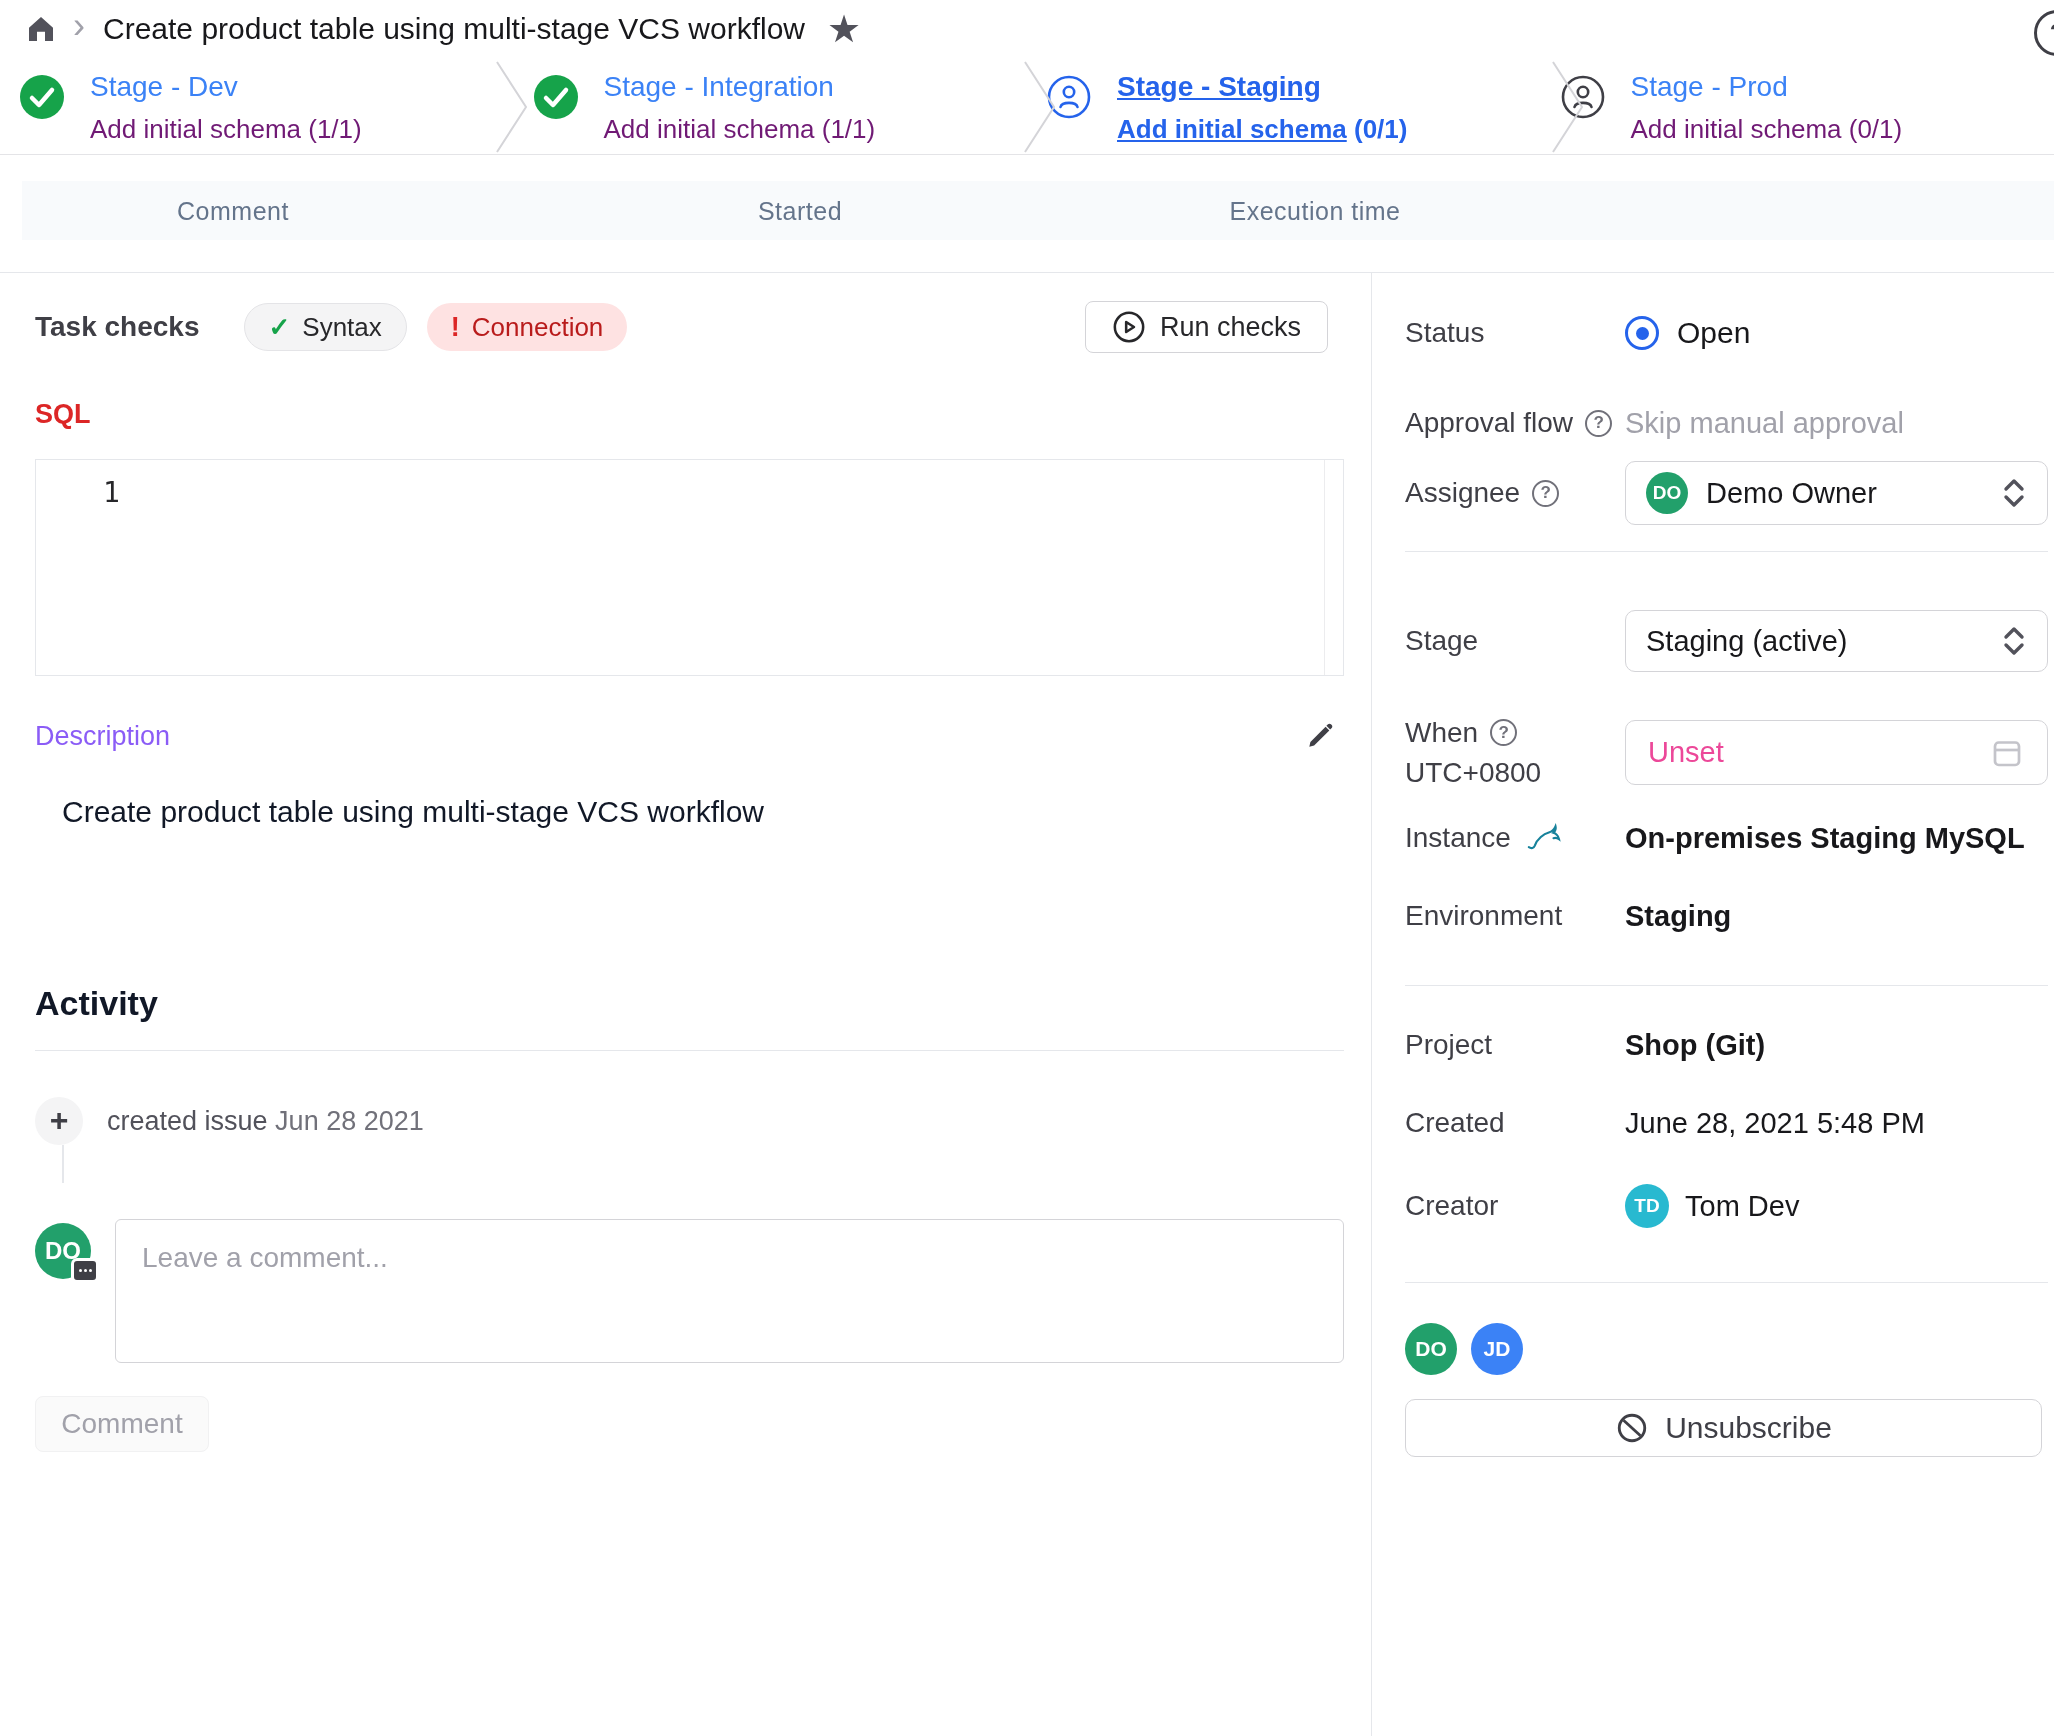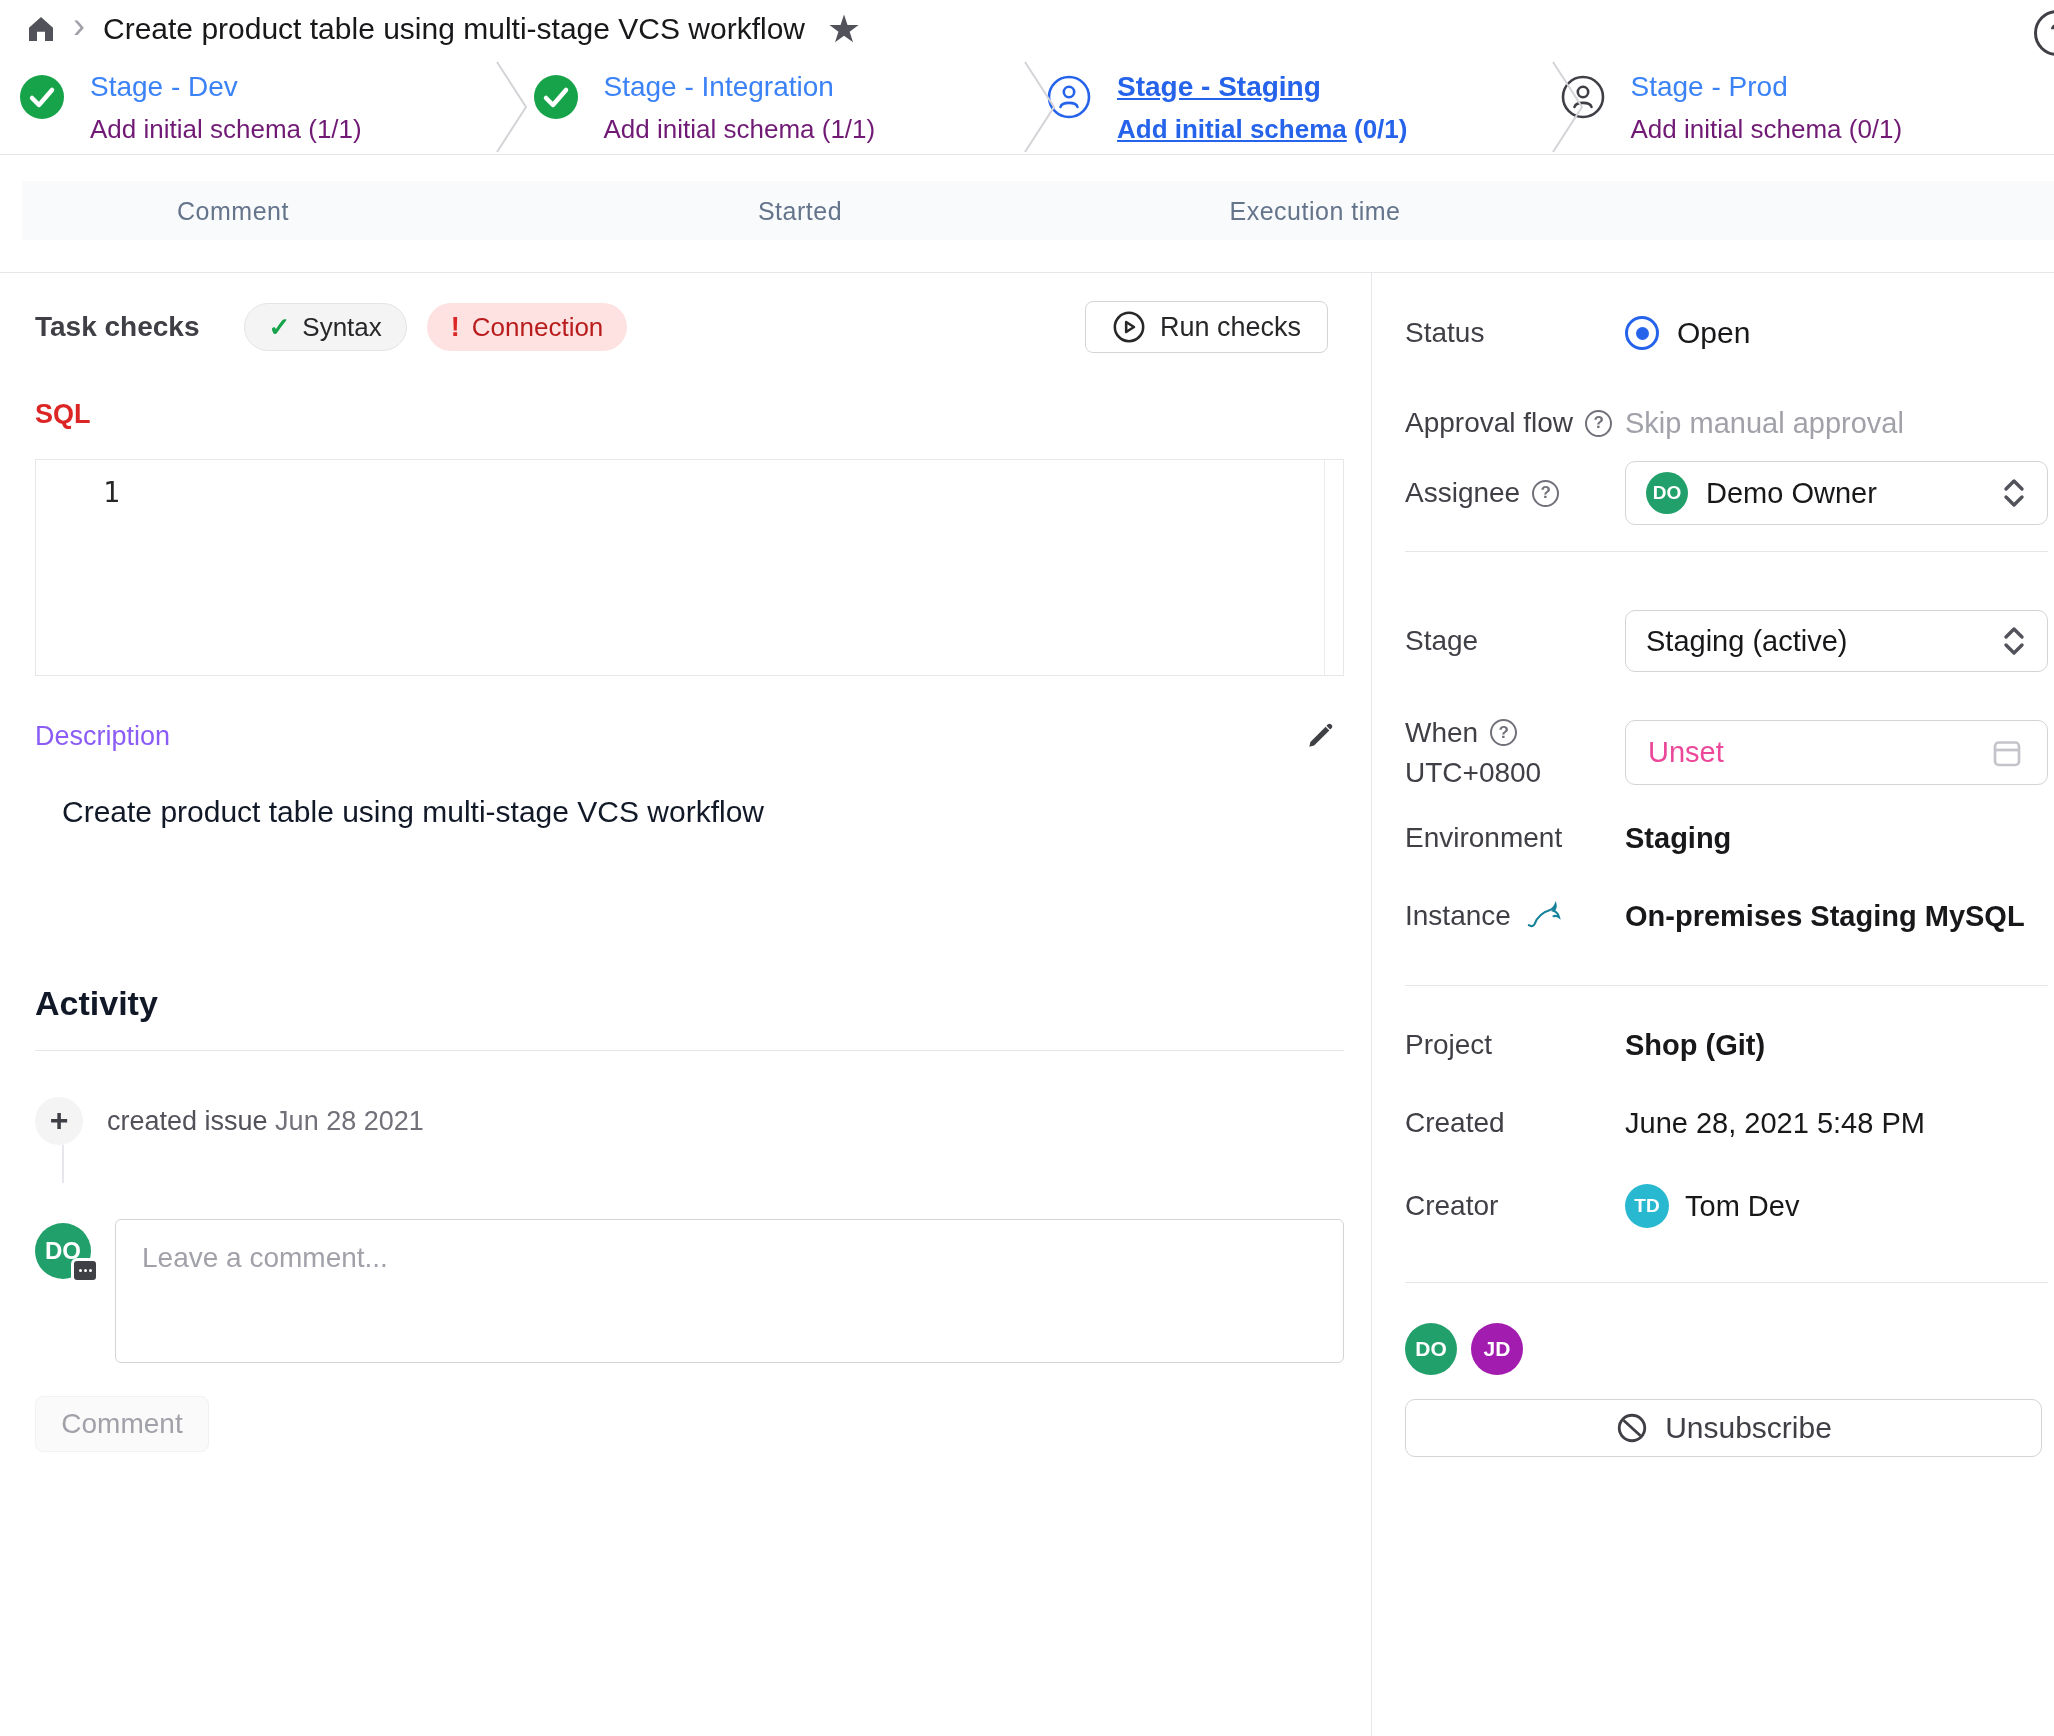--- a/index.html
+++ b/index.html
@@ -74,21 +74,21 @@
     display:flex; align-items:center; justify-content:center; flex:0 0 auto; }
   .act-plus { font-size:32px; font-weight:700; color:#3f3f46; line-height:1; margin-top:-3px; }
   .act-text { font-size:27px; color:#52525b; }
   .act-date { color:#71717a; }
   .act-connector { width:2px; height:38px; background:#e5e7eb; margin-left:27px; }
   
   .comment-row { margin-top:36px; display:flex; align-items:flex-start; }
   .avatar { border-radius:50%; color:#fff; font-weight:700;
     display:flex; align-items:center; justify-content:center; flex:0 0 auto; }
   .avatar.green { background:#22a06b; }
-  .avatar.red { background:#a21caf; }
+  .avatar.red { background:#3b82f6; }
   .avatar.cyan { background:#28b9d0; }
   .comment-avatar { width:56px; height:56px; font-size:24px; position:relative; }
   .chat-badge { position:absolute; right:-8px; bottom:-4px; width:28px; height:25px;
     background:#3f3f46; border-radius:6px; border:3px solid #fff;
     display:flex; align-items:center; justify-content:center; gap:2px; }
   .chat-badge i { width:3px; height:3px; background:#fff; border-radius:50%; }
   .comment-box { flex:1; margin-left:24px; height:144px; border:1px solid #d4d4d8; border-radius:6px;
     padding:22px 26px; font-size:28px; font-family:inherit; color:#18181b; resize:none; outline:none; }
   .comment-box::placeholder { color:#a1a1aa; }
   .comment-btn { margin-top:33px; width:174px; height:56px; background:#fafafa;
@@ -329,32 +329,32 @@
           <span class="ph">Unset</span>
           <svg width="36" height="36" viewBox="0 0 24 24">
             <rect x="4" y="5" width="16" height="15" rx="2.5" fill="none" stroke="#c4c4ca" stroke-width="1.8"></rect>
             <line x1="4" y1="10" x2="20" y2="10" stroke="#c4c4ca" stroke-width="1.8"></line>
           </svg>
         </div>
       </div>
 
 
       <div class="s-row" style="margin-top:28px;height:50px">
-        <span class="s-label">Environment</span>
-        <span class="s-value bold">Staging</span>
-      </div>
-
-      <div class="s-row" style="margin-top:28px;height:50px">
         <span class="s-label">
           <span>Instance</span>
           <svg width="40" height="40" viewBox="0 0 24 24">
             <path d="M3.5 17.5 c1.5 1 3 .5 3.5 -.8 C8.5 12.5 12.5 9.5 15.5 8.7 c1.8 -.5 3.2 -1.8 4 -3.7 .4 1.6 -.3 3 -1.3 3.9 1.8 .6 3 2 3.4 3.8 -1 -.7 -2.3 -1 -3.3 -.6" fill="none" stroke="#17829b" stroke-width="1.3" stroke-linecap="round"></path>
           </svg>
         </span>
         <span class="s-value bold">On-premises Staging MySQL</span>
+      </div>
+
+      <div class="s-row" style="margin-top:28px;height:50px">
+        <span class="s-label">Environment</span>
+        <span class="s-value bold">Staging</span>
       </div>
 
       <div class="s-div" style="margin-top:44px"></div>
 
       <div class="s-row" style="margin-top:34px;height:50px">
         <span class="s-label">Project</span>
         <span class="s-value bold">Shop (Git)</span>
       </div>
 
 

